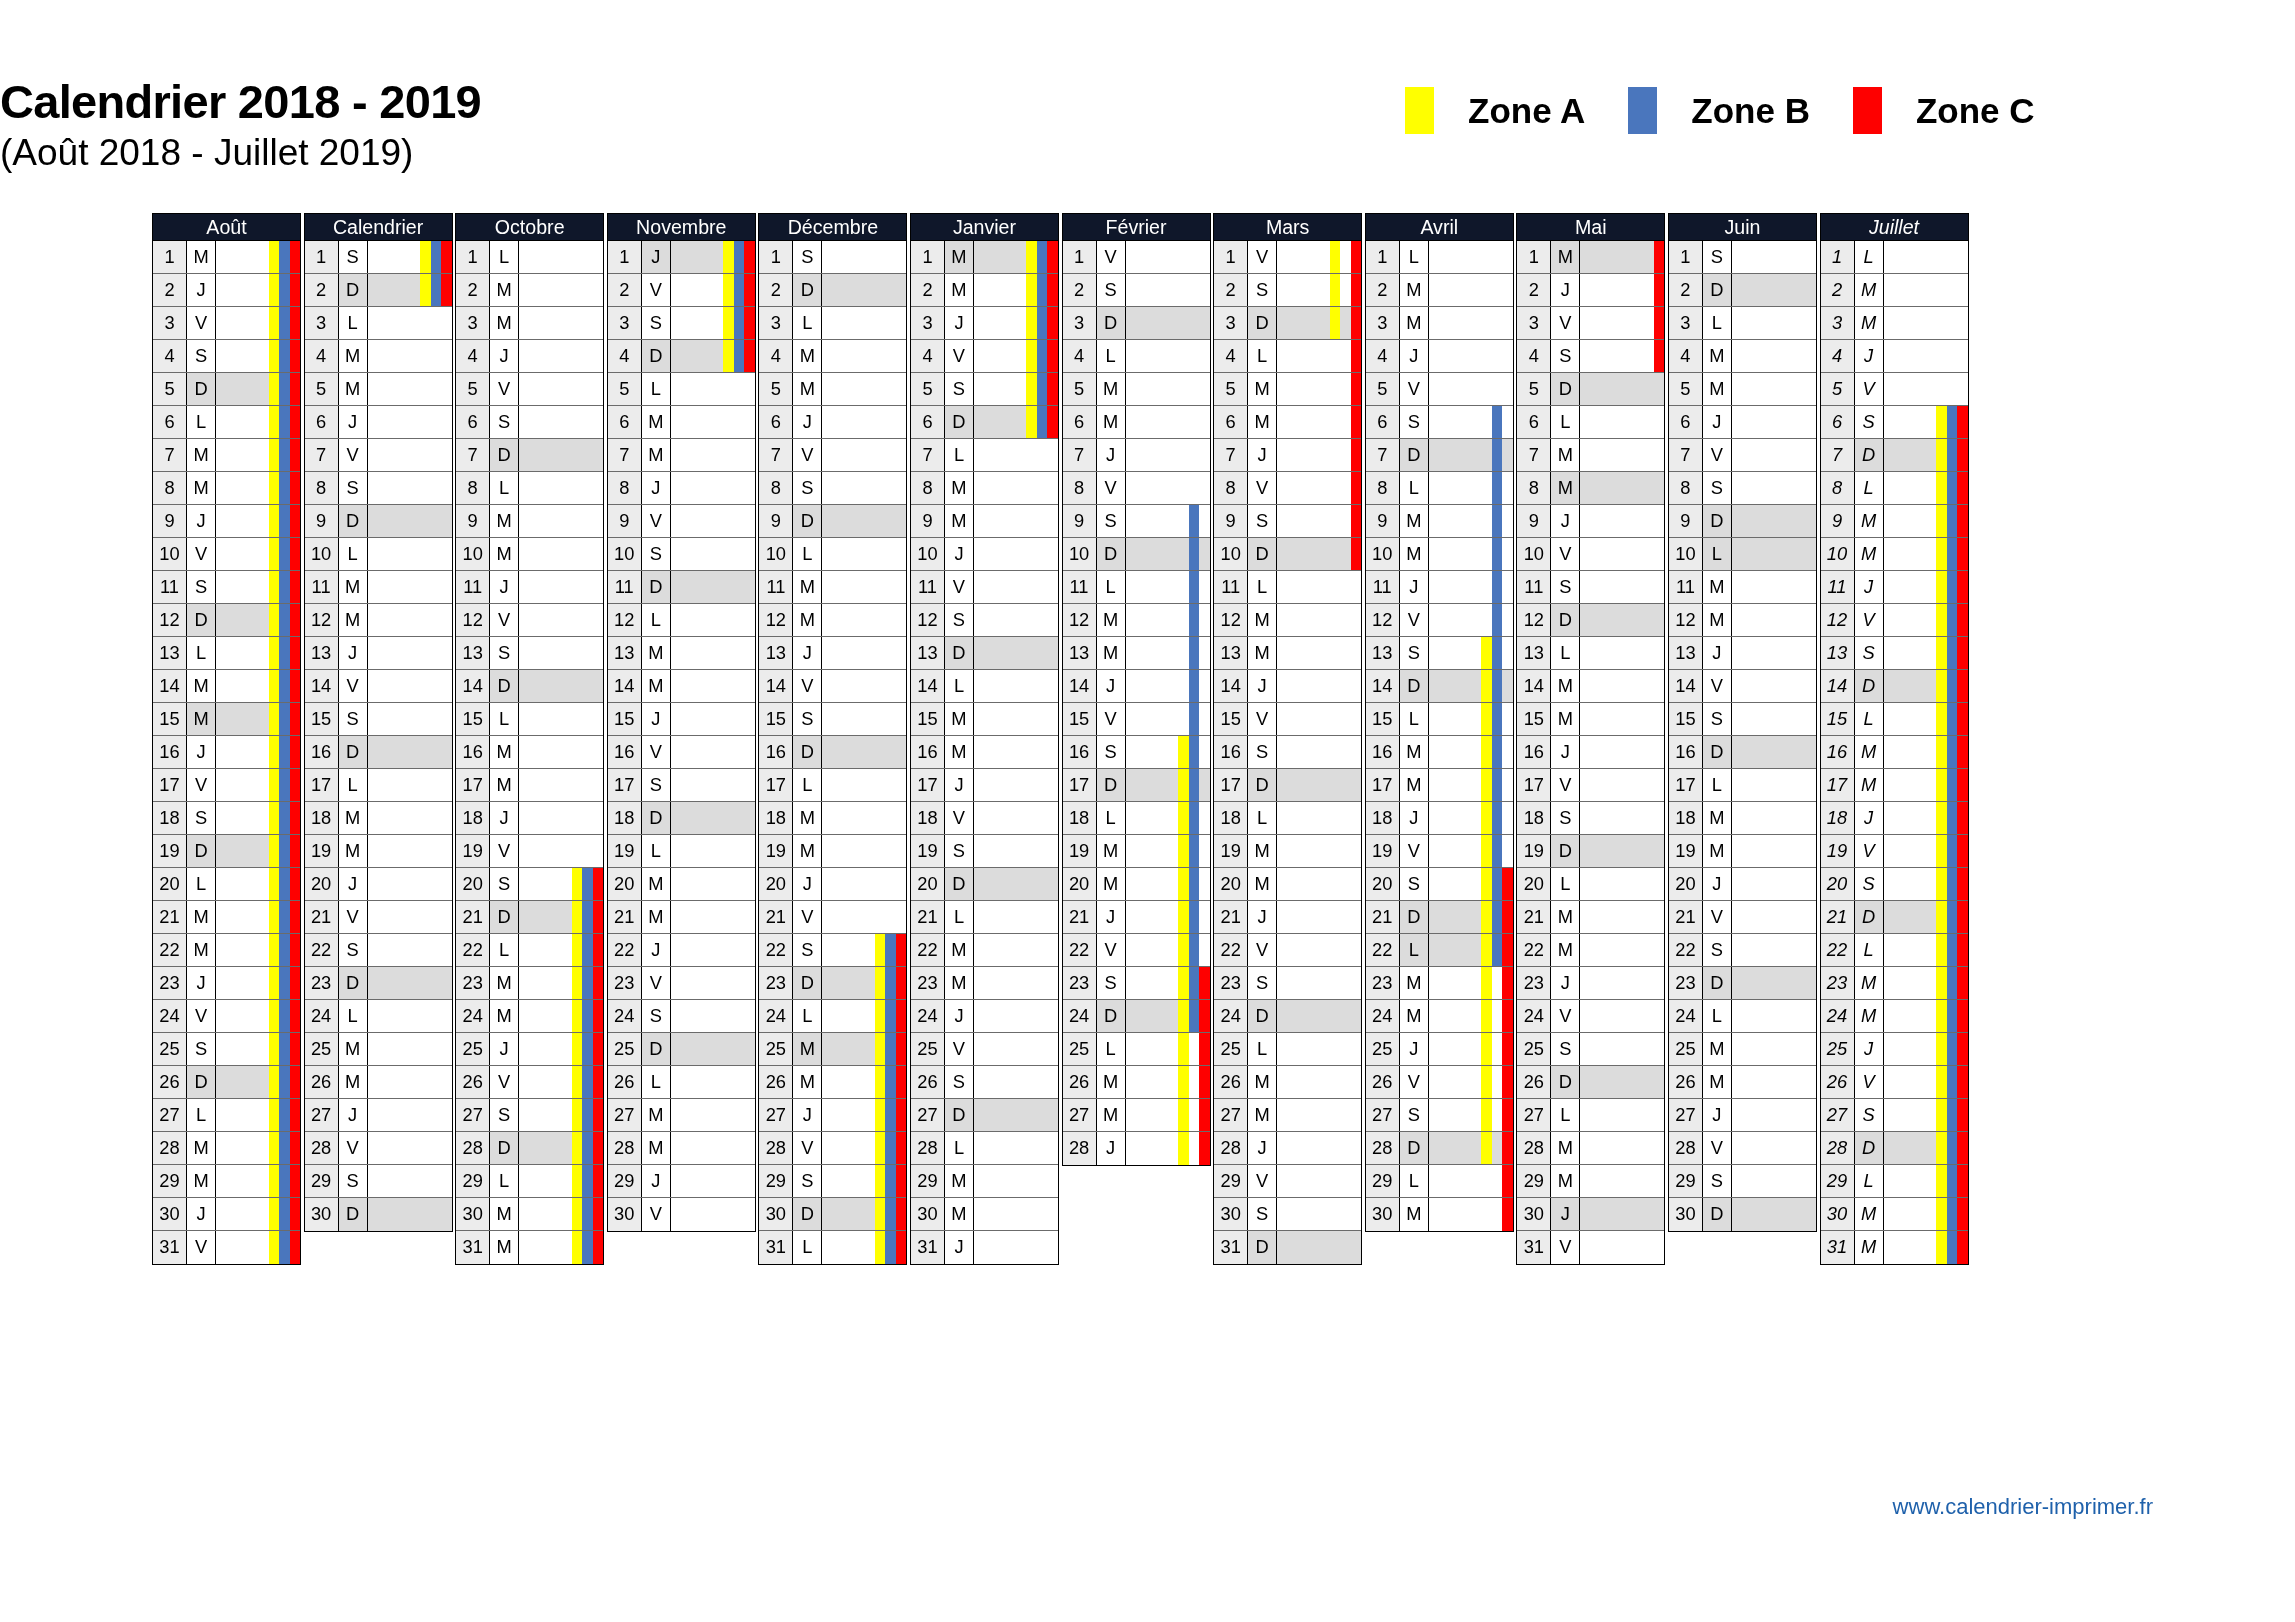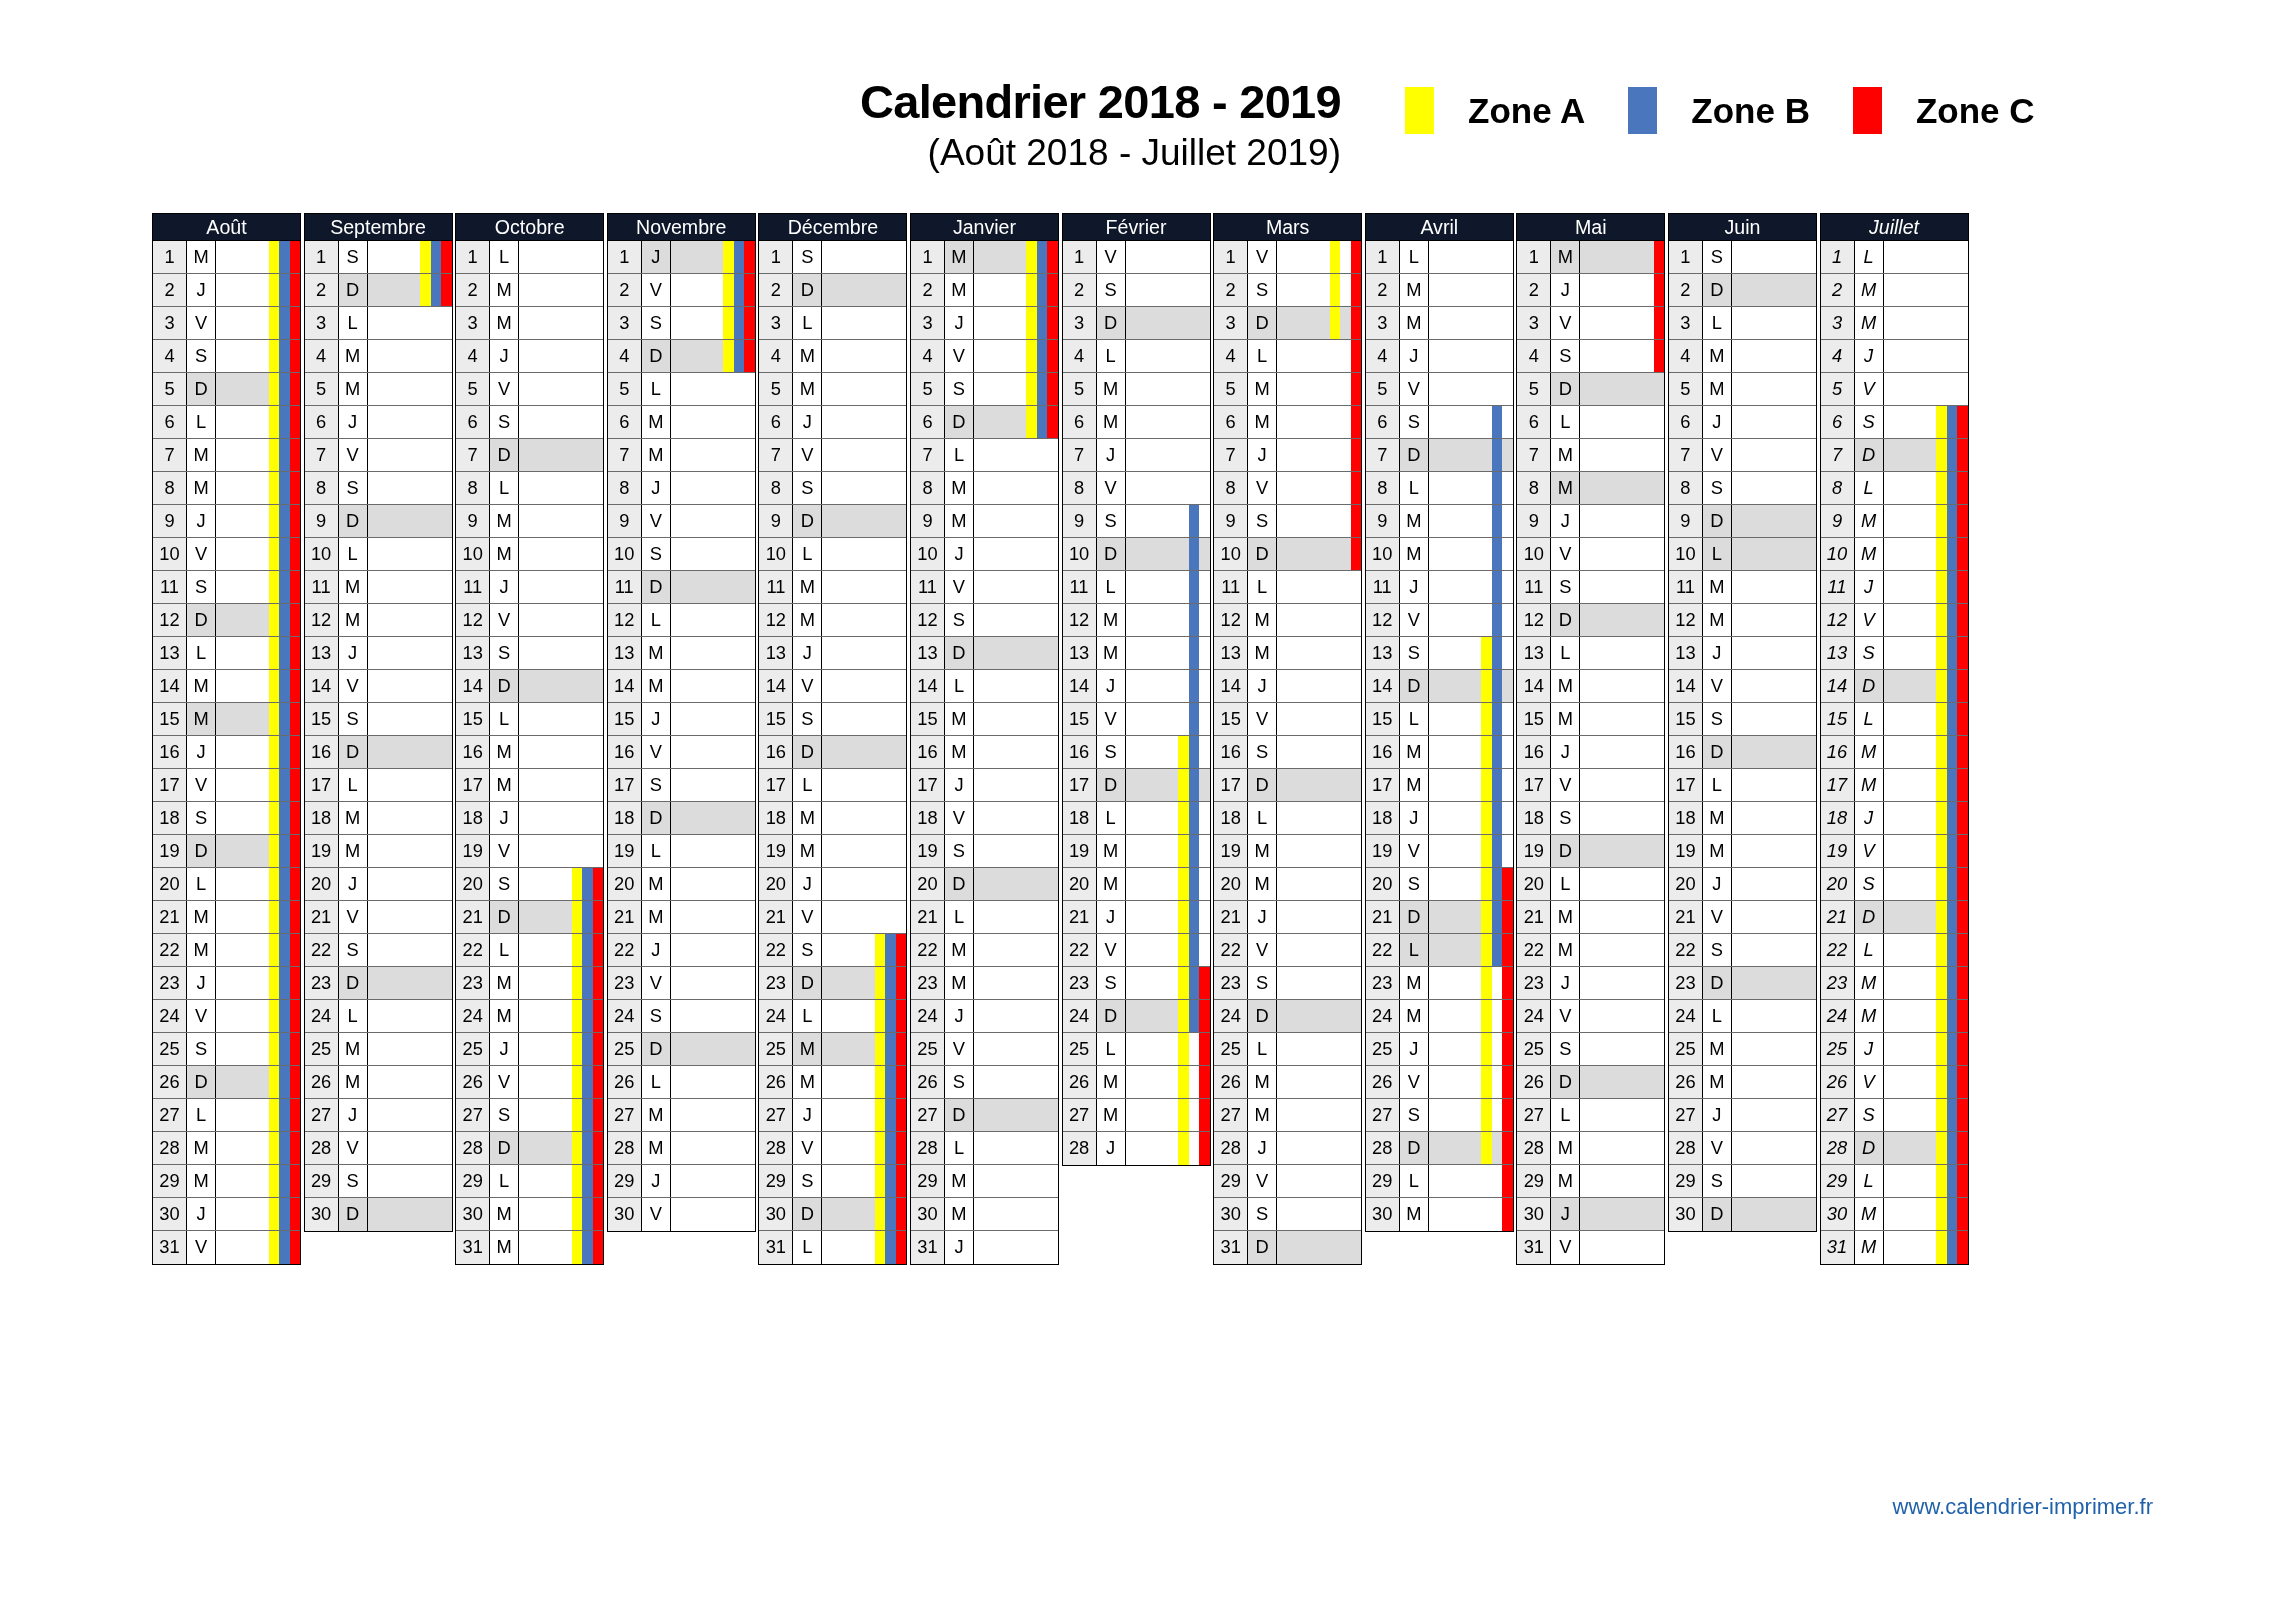--- a/index.html
+++ b/index.html
@@ -18,22 +18,21 @@
   
   #header {
     position: relative;
     height: 196px;
   }
   #title-block {
     position: absolute;
     left: 0;
     top: 77px;
     width: 1309px;
-    text-align: right;
-    margin-left: 32px;
+    text-align: left;
   }
   #main-title {
     font-size: 47px;
     font-weight: bold;
     color: #000000;
     letter-spacing: -0.7px;
     line-height: 1.05;
   }
   #sub-title {
     font-size: 37px;
@@ -548,21 +547,21 @@
             <div class="stripes">
               <div class="stripe zA"></div>
               <div class="stripe zB"></div>
               <div class="stripe zC"></div>
             </div>
           </div>
         </div>
       </div>
     </div>
     <div class="month-col">
-      <div class="month-head">Septembre</div>
+      <div class="month-head">Calendrier</div>
       <div class="month-body">
         <div class="day-row">
           <div class="cell-num">1</div>
           <div class="cell-let">S</div>
           <div class="cell-body">
             <div class="stripes">
               <div class="stripe zA"></div>
               <div class="stripe zB"></div>
               <div class="stripe zC"></div>
             </div>

